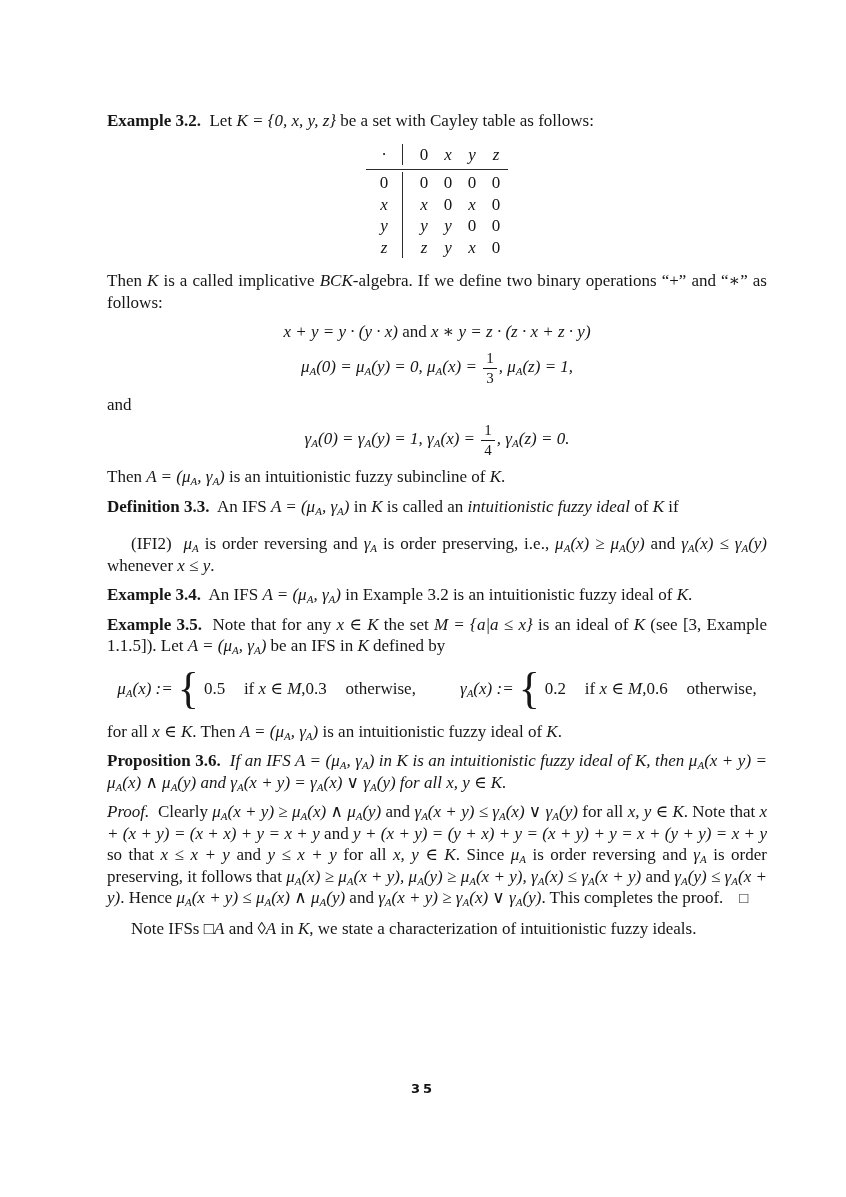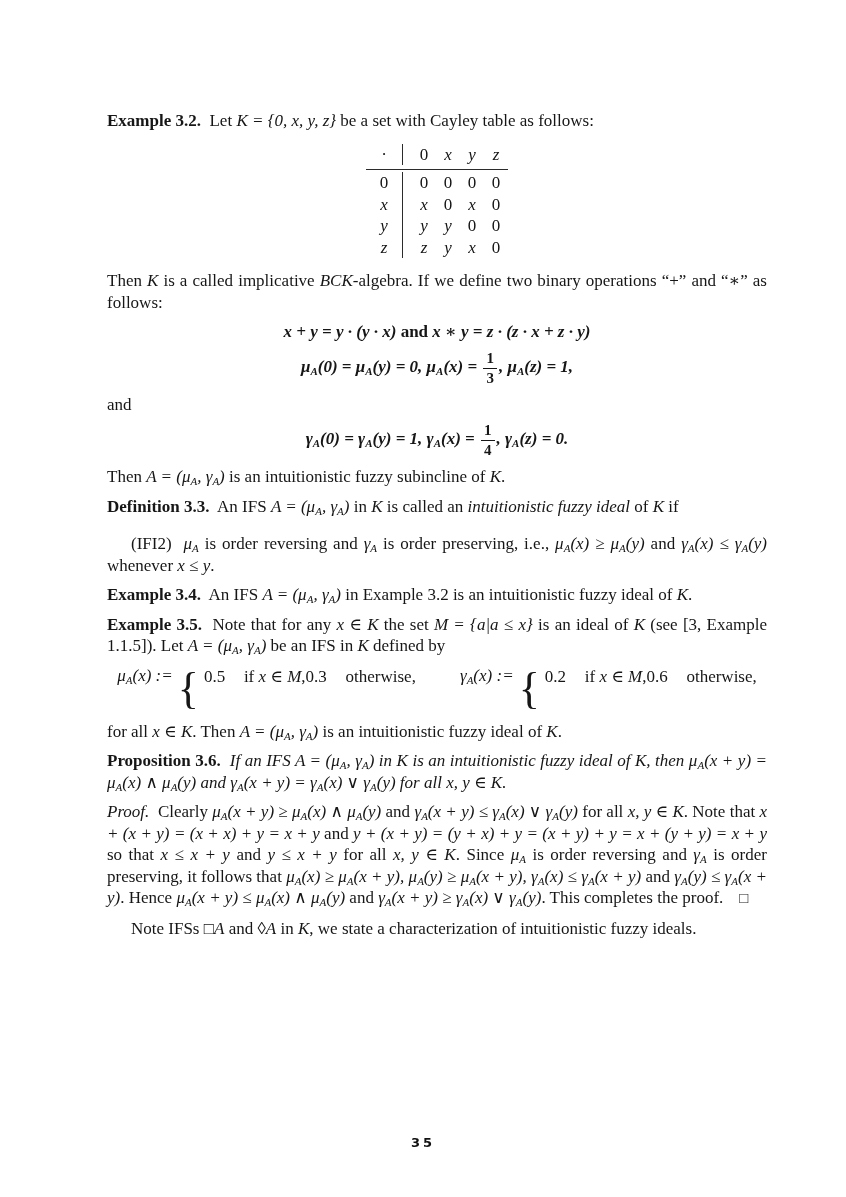--- a/index.html
+++ b/index.html
@@ -8,45 +8,45 @@
     font-family:"Liberation Serif","DejaVu Serif",serif;
     font-size:17px;line-height:21.5px;color:#161616;
   }
   .page{position:absolute;inset:0;background:#ffffff;overflow:hidden;}
   .doc{position:absolute;left:107px;top:103px;width:660px;}
   .doc > :first-child{margin-top:7px;}
   .para{text-align:justify;margin:8px 0;}
   .para.tight{margin:1px 0;}
   .para.mb0{margin-bottom:16px;}
   .para.indent{text-indent:24px;}
-  .display{text-align:center;margin:8px 0;font-weight:bold;}
+  .display{text-align:center;margin:8px 0;}
   .b{font-weight:bold;}
   .it{font-style:italic;}
   sub{font-size:11px;line-height:0;position:relative;top:3px;vertical-align:baseline;}
   .frac{display:inline-block;vertical-align:-11px;text-align:center;line-height:1;margin:0 2px;}
   .frac .fn{display:block;font-size:15px;line-height:15px;padding:0 3px 2px;}
   .frac .fd{display:block;font-size:15px;line-height:15px;border-top:1px solid #161616;padding:2px 3px 0;}
   .cayley{margin:12px auto;width:max-content;}
   .ct-head{display:flex;border-bottom:1.5px solid #2b2b2b;padding-bottom:4px;}
   .ct-body{padding-top:2px;}
   .ct-row{display:flex;line-height:21.5px;}
   .ct-label{width:36px;text-align:center;border-right:1.5px solid #2b2b2b;}
   .ct-cells{display:flex;padding-left:9px;}
   .ct-cell{width:24px;text-align:center;}
   .cases{display:flex;justify-content:center;align-items:center;gap:44px;margin:8px 0;}
-  .case-group{display:flex;align-items:flex-start;}
+  .case-group{display:flex;align-items:center;}
   .case-lhs{margin-right:5px;}
   .brace{font-size:44px;font-weight:200;line-height:48px;margin-right:5px;}
   .case-rows{display:inline-flex;flex-direction:row;}
   .case-row{display:flex;line-height:24px;}
   .case-val{width:30px;}
   .case-cond{margin-left:10px;}
   .tomb{margin-left:16px;font-size:15px;}
   .page-num{
-    position:absolute;top:1132px;left:0;width:846px;text-align:center;
+    position:absolute;top:1078px;left:0;width:846px;text-align:center;
     font-family:"DejaVu Sans","Liberation Sans",sans-serif;
     font-weight:bold;font-size:13px;letter-spacing:3px;color:#111;
   }
 </style>
 </head>
 <body>
 
 <div class="page">
   <div class="doc" id="doc">
       <div class="para"><span class="b ">Example 3.2.</span><span>&nbsp; Let </span><span class="it ">K = {0, x, y, z}</span><span> be a set with Cayley table as follows:</span></div>

